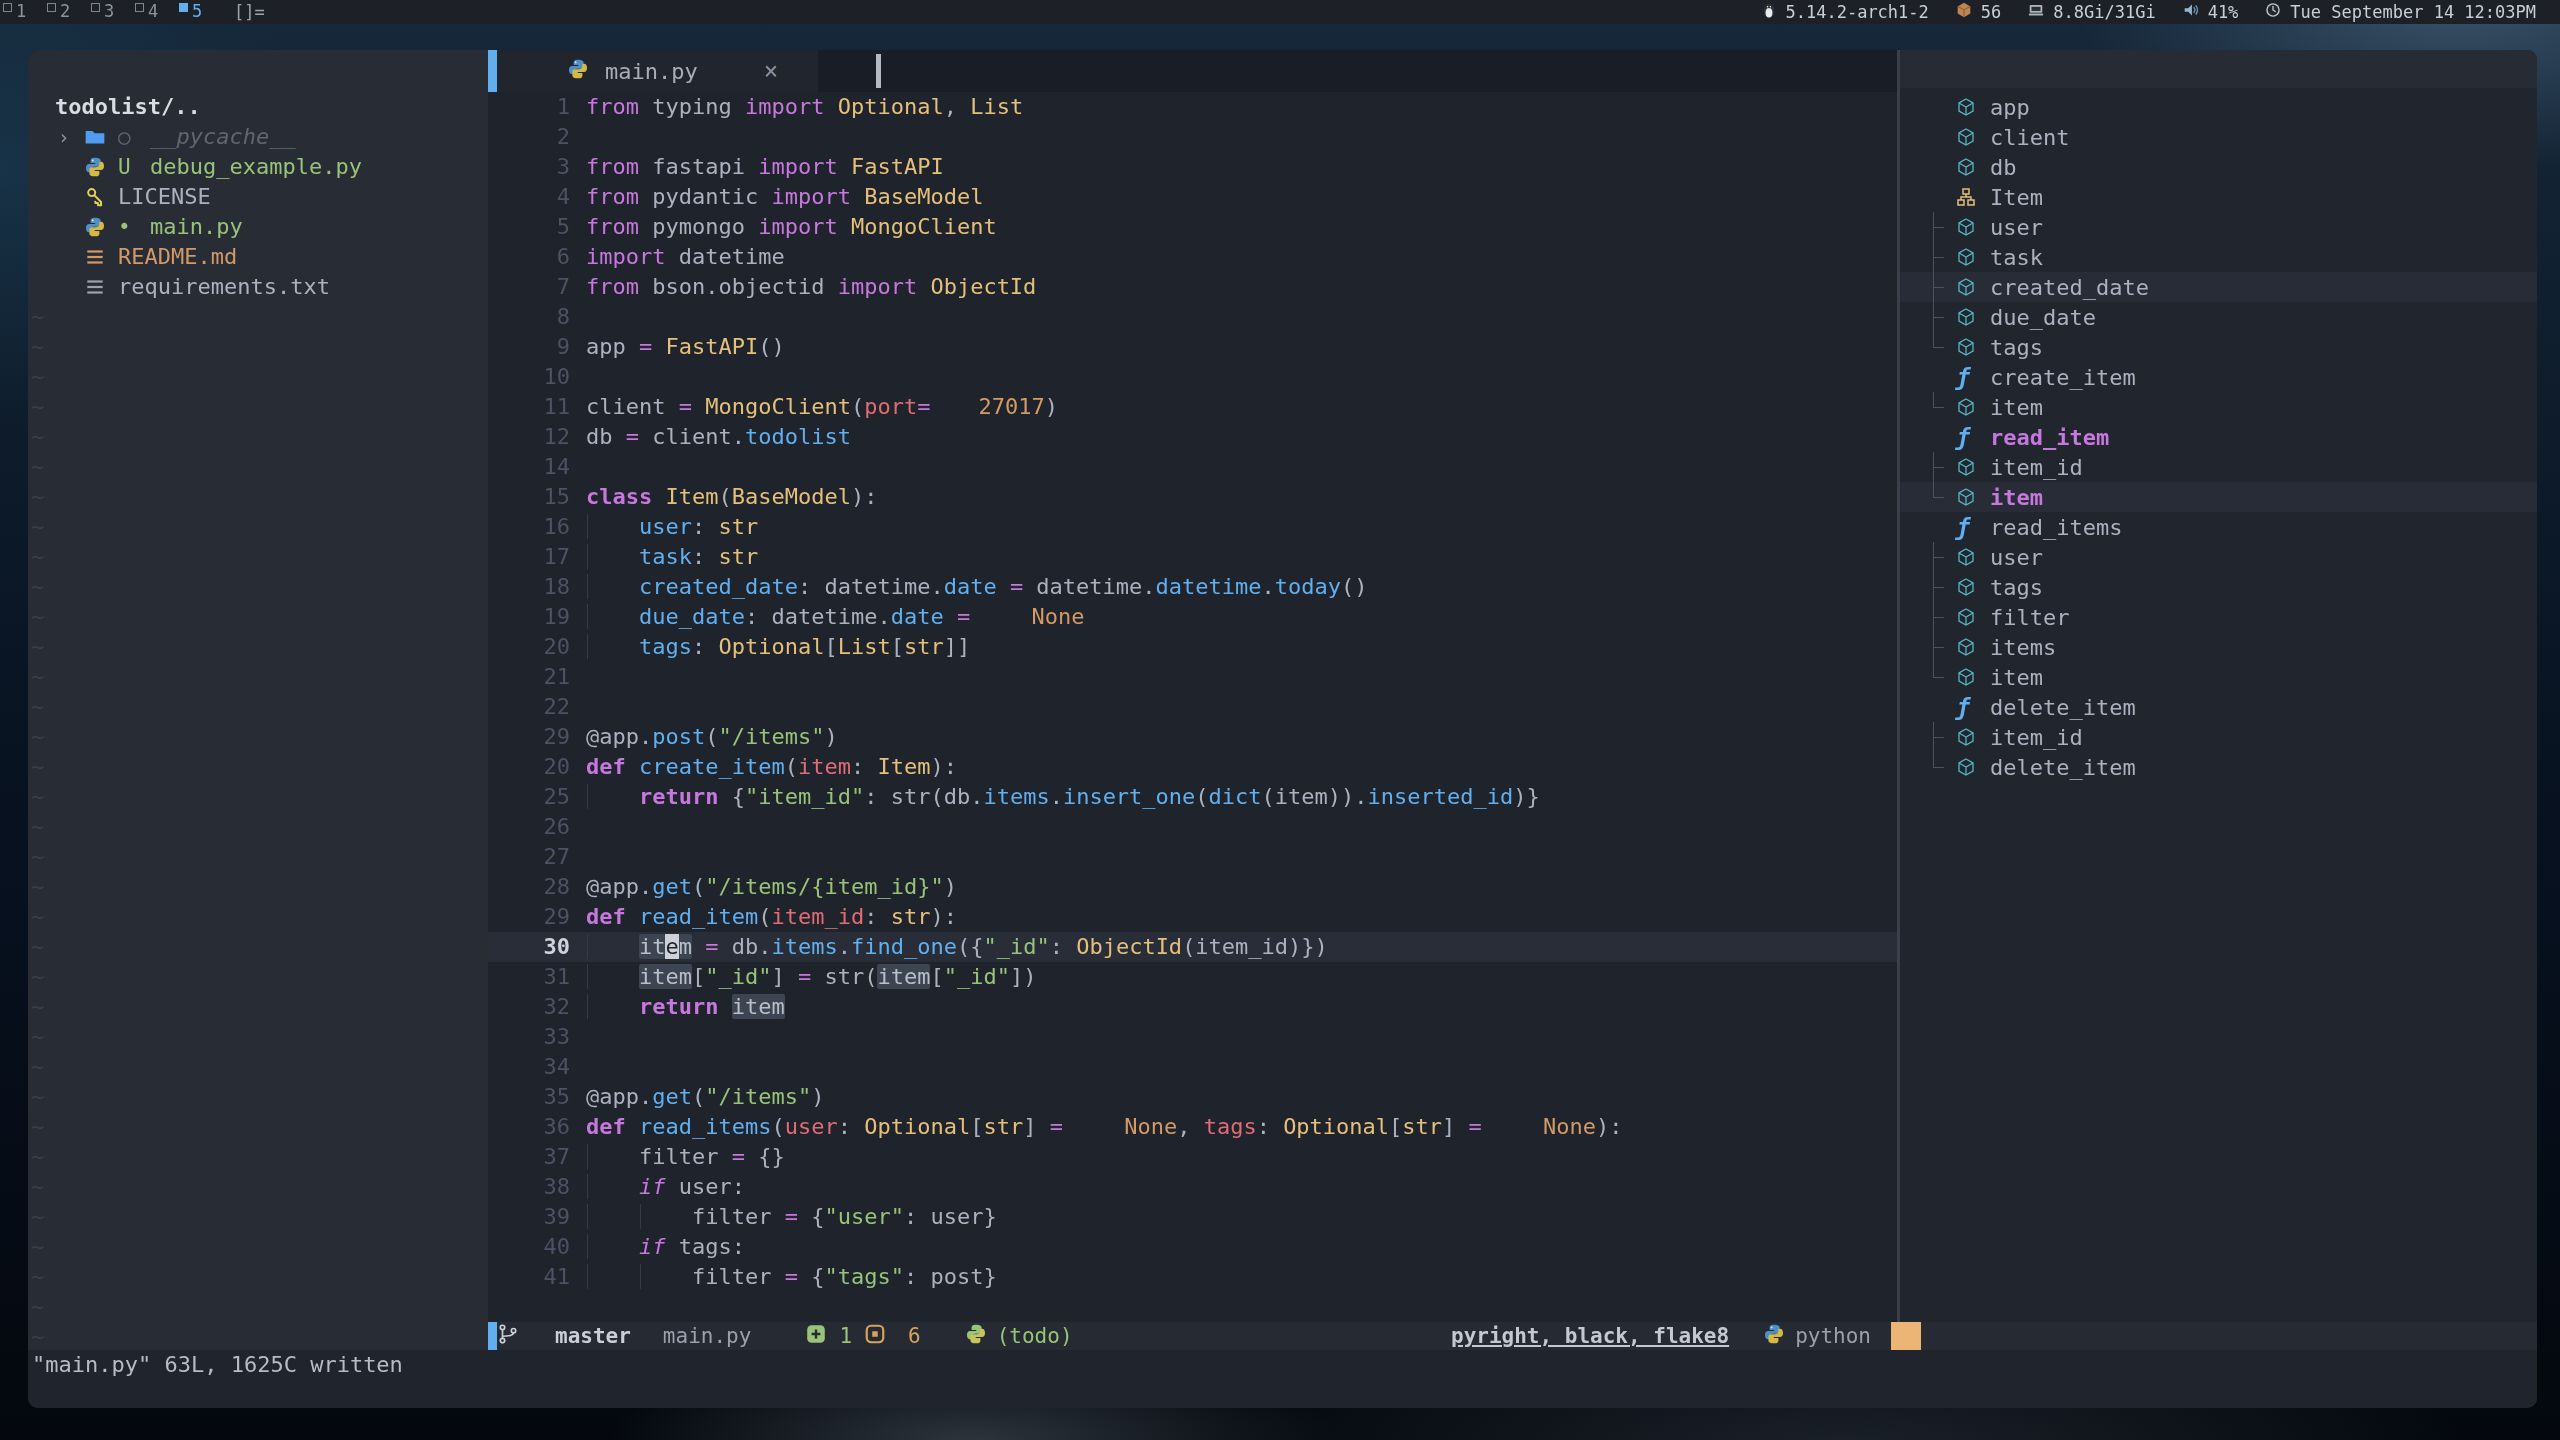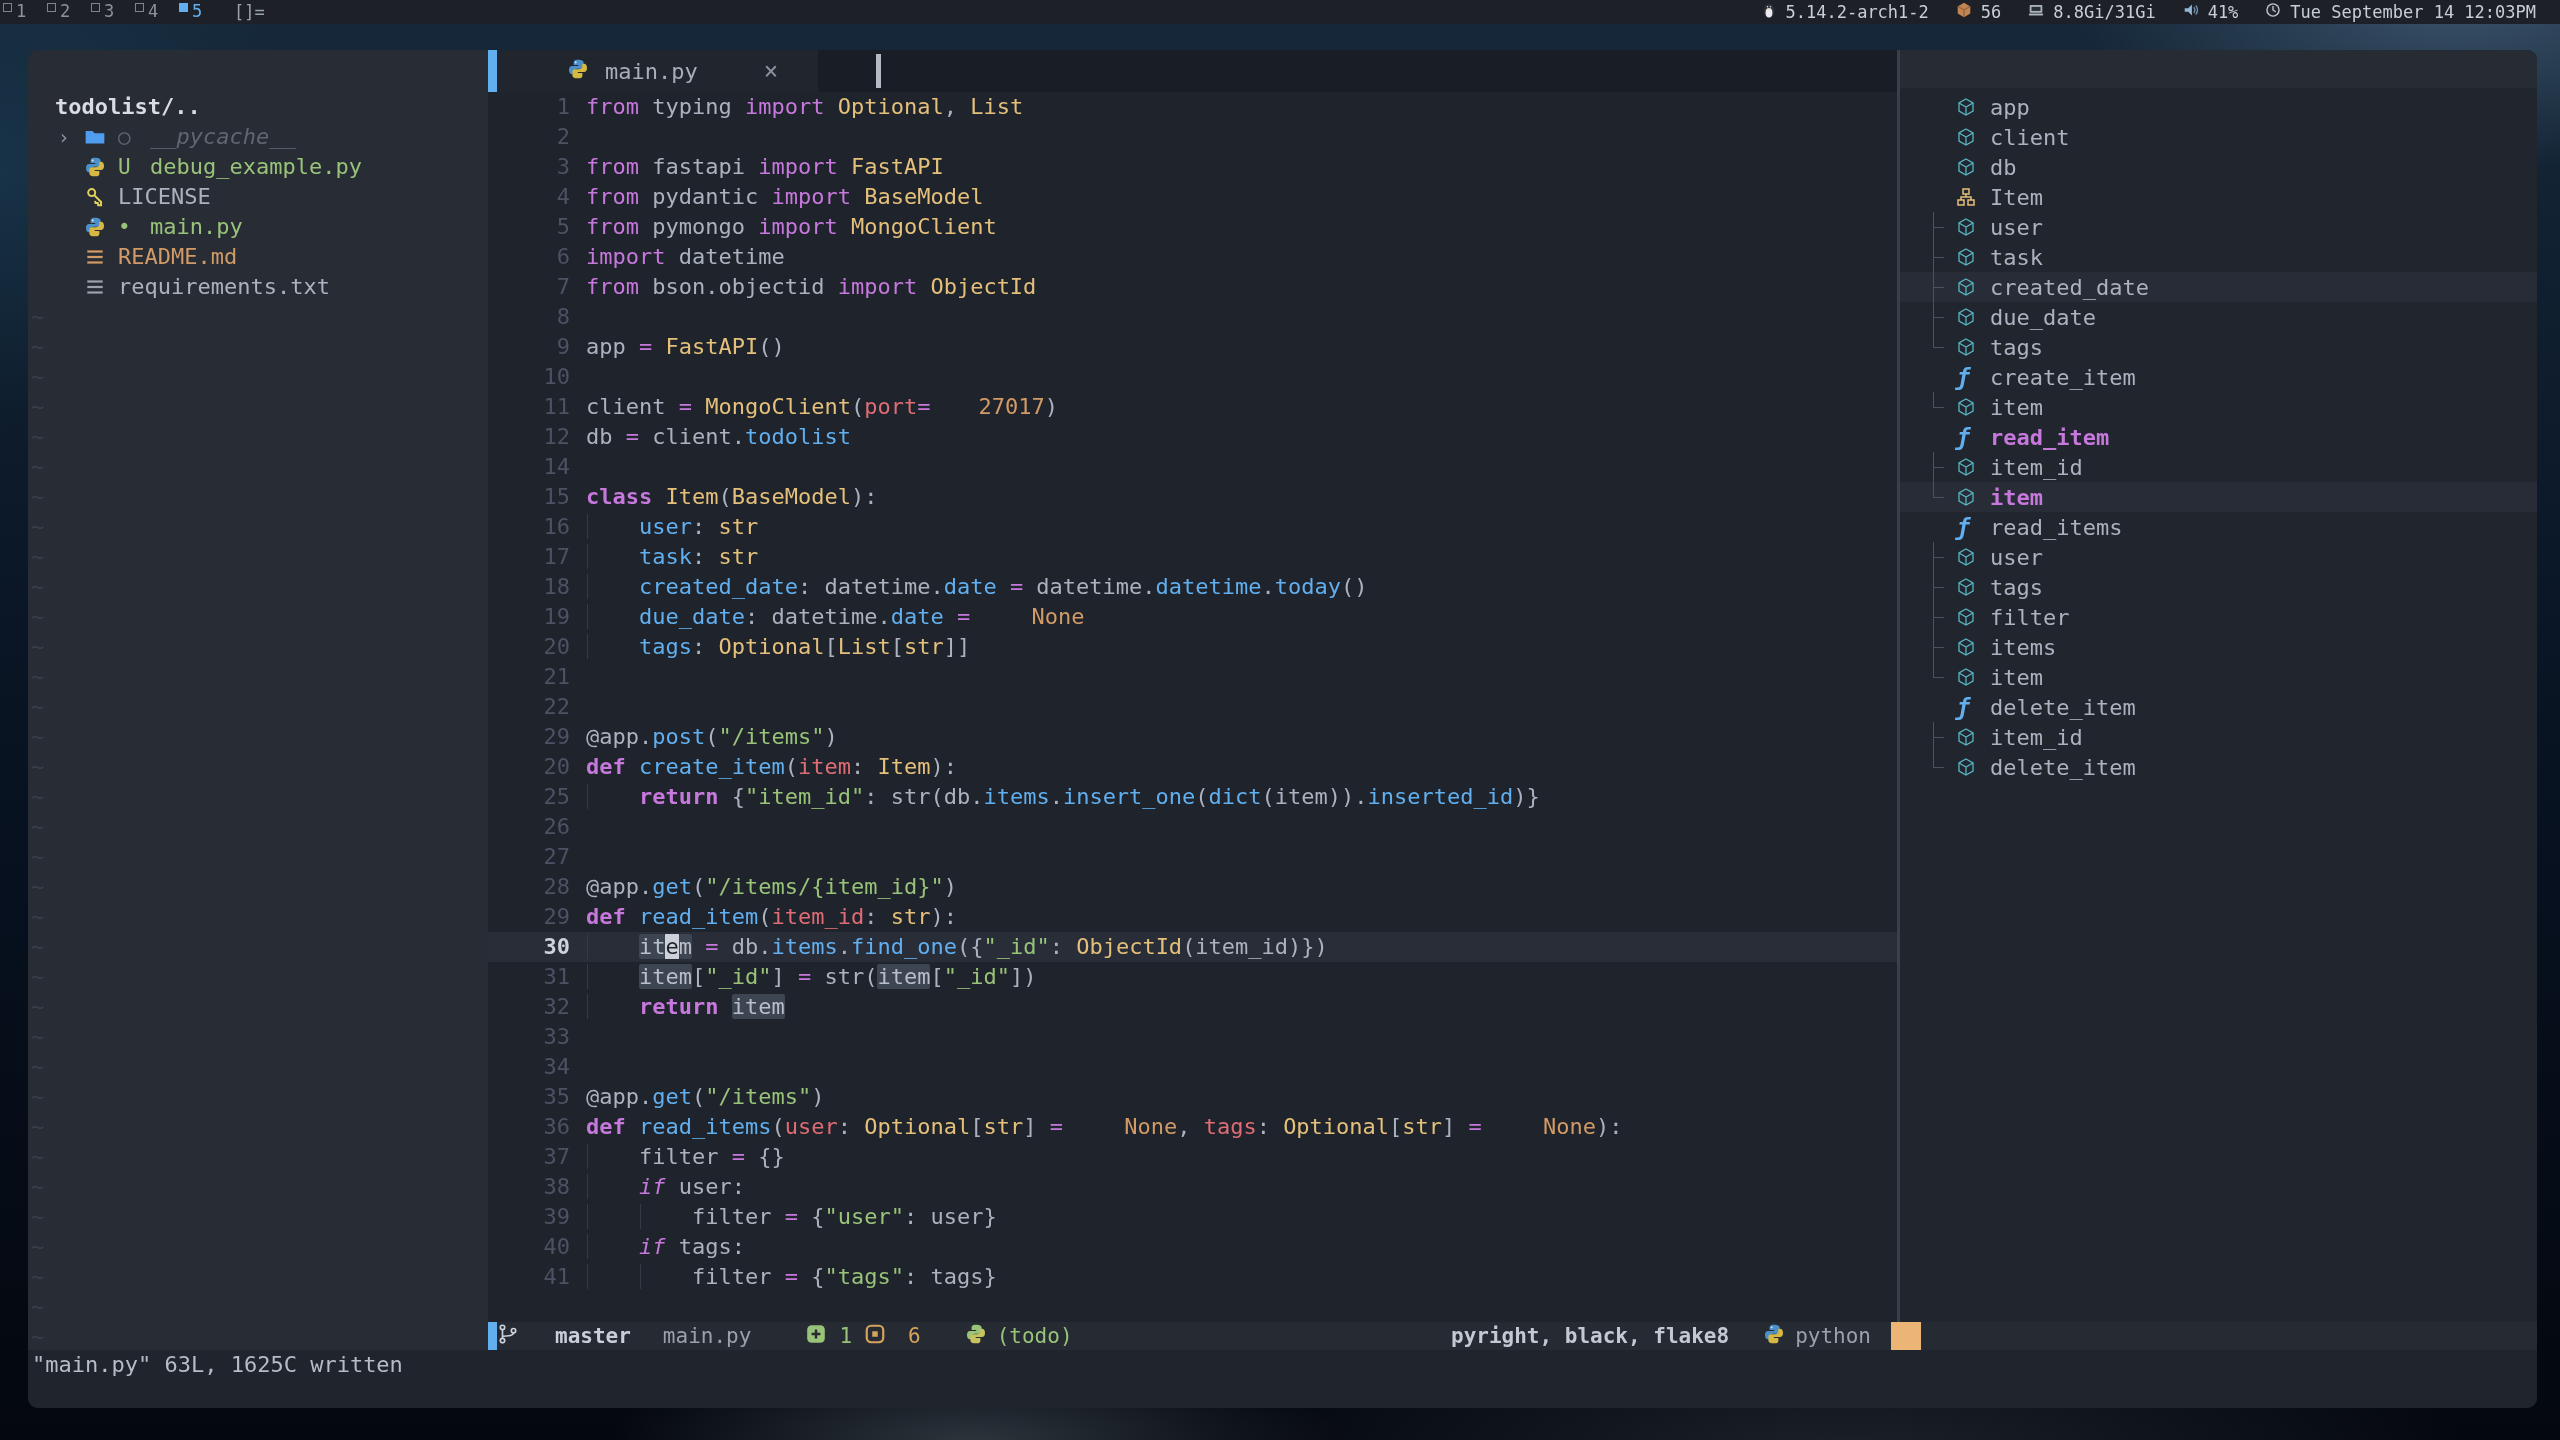--- a/index.html
+++ b/index.html
@@ -85,21 +85,21 @@
     display:flex;align-items:center;font-size:21px;color:#9aa0ac;}
   #sl-accent{width:9px;height:28px;background:#61afef;flex:none;}
   .slseg{display:flex;align-items:center;gap:10px;}
   .slseg svg{width:22px;height:22px;}
   #sl-branch{margin-left:26px;color:#c9cfd8;font-weight:bold;}
   #sl-file{margin-left:32px;}
   #sl-diag{margin-left:54px;gap:12px;}
   #sl-added{color:#98c379;} #sl-modified{color:#d6a35c;margin-left:10px;}
   #sl-env{margin-left:44px;color:#98c379;}
   #sl-right{display:flex;align-items:center;margin-left:auto;}
-  #sl-lsp{margin-left:46px;color:#c3c9d2;font-weight:bold;}
+  #sl-lsp{margin-left:46px;color:#c3c9d2;font-weight:bold;text-decoration:underline;}
   #sl-ft{margin-left:34px;}
   #sl-progress{width:30px;height:28px;background:#ecb575;margin-left:20px;}
   #sl-gap{width:616px;flex:none;}
   
   #cmdline{position:absolute;left:0;top:1300px;width:2509px;height:58px;background:#20242c;}
   #cmd-msg{position:absolute;left:4px;top:0;height:30px;line-height:30px;font-size:22px;color:#b6bcc6;}
 </style>
 </head>
 <body>
 
@@ -296,21 +296,21 @@
         <div class="crow"><span class="gutter">31</span><span class="ctext"><span class="c-g">    </span><span class="c-hl">item</span><span class="c-fg">[</span><span class="c-str">"_id"</span><span class="c-fg">] </span><span class="c-kw">=</span><span class="c-fg"> str(</span><span class="c-hl">item</span><span class="c-fg">[</span><span class="c-str">"_id"</span><span class="c-fg">])</span></span></div>
         <div class="crow"><span class="gutter">32</span><span class="ctext"><span class="c-g">    </span><span class="c-kwb">return</span><span class="c-fg"> </span><span class="c-hl">item</span></span></div>
         <div class="crow"><span class="gutter">33</span><span class="ctext"></span></div>
         <div class="crow"><span class="gutter">34</span><span class="ctext"></span></div>
         <div class="crow"><span class="gutter">35</span><span class="ctext"><span class="c-fg">@app.</span><span class="c-blue">get</span><span class="c-fg">(</span><span class="c-str">"/items"</span><span class="c-fg">)</span></span></div>
         <div class="crow"><span class="gutter">36</span><span class="ctext"><span class="c-kwb">def</span><span class="c-fg"> </span><span class="c-blue">read_items</span><span class="c-fg">(</span><span class="c-red">user</span><span class="c-fg">: </span><span class="c-ty">Optional</span><span class="c-fg">[</span><span class="c-ty">str</span><span class="c-fg">] </span><span class="c-kw">=</span><span class="c-fg"> </span><span class="c-num">None</span><span class="c-fg">, </span><span class="c-red">tags</span><span class="c-fg">: </span><span class="c-ty">Optional</span><span class="c-fg">[</span><span class="c-ty">str</span><span class="c-fg">] </span><span class="c-kw">=</span><span class="c-fg"> </span><span class="c-num">None</span><span class="c-fg">):</span></span></div>
         <div class="crow"><span class="gutter">37</span><span class="ctext"><span class="c-g">    </span><span class="c-fg">filter </span><span class="c-kw">=</span><span class="c-fg"> {}</span></span></div>
         <div class="crow"><span class="gutter">38</span><span class="ctext"><span class="c-g">    </span><span class="c-kwi">if</span><span class="c-fg"> user:</span></span></div>
         <div class="crow"><span class="gutter">39</span><span class="ctext"><span class="c-g">    </span><span class="c-g">    </span><span class="c-fg">filter </span><span class="c-kw">=</span><span class="c-fg"> {</span><span class="c-str">"user"</span><span class="c-fg">: user}</span></span></div>
         <div class="crow"><span class="gutter">40</span><span class="ctext"><span class="c-g">    </span><span class="c-kwi">if</span><span class="c-fg"> tags:</span></span></div>
-        <div class="crow"><span class="gutter">41</span><span class="ctext"><span class="c-g">    </span><span class="c-g">    </span><span class="c-fg">filter </span><span class="c-kw">=</span><span class="c-fg"> {</span><span class="c-str">"tags"</span><span class="c-fg">: tags}</span></span></div>
+        <div class="crow"><span class="gutter">41</span><span class="ctext"><span class="c-g">    </span><span class="c-g">    </span><span class="c-fg">filter </span><span class="c-kw">=</span><span class="c-fg"> {</span><span class="c-str">"tags"</span><span class="c-fg">: post}</span></span></div>
       </div>
 
     <div id="vsep"></div>
 
     <div id="sidebar">
       <div id="sidebar-band"></div>
       <div id="sidebar-items">
           <div class="srow" style="top: 42px;">
             <span class="pad"></span>
             <span class="kicon">

